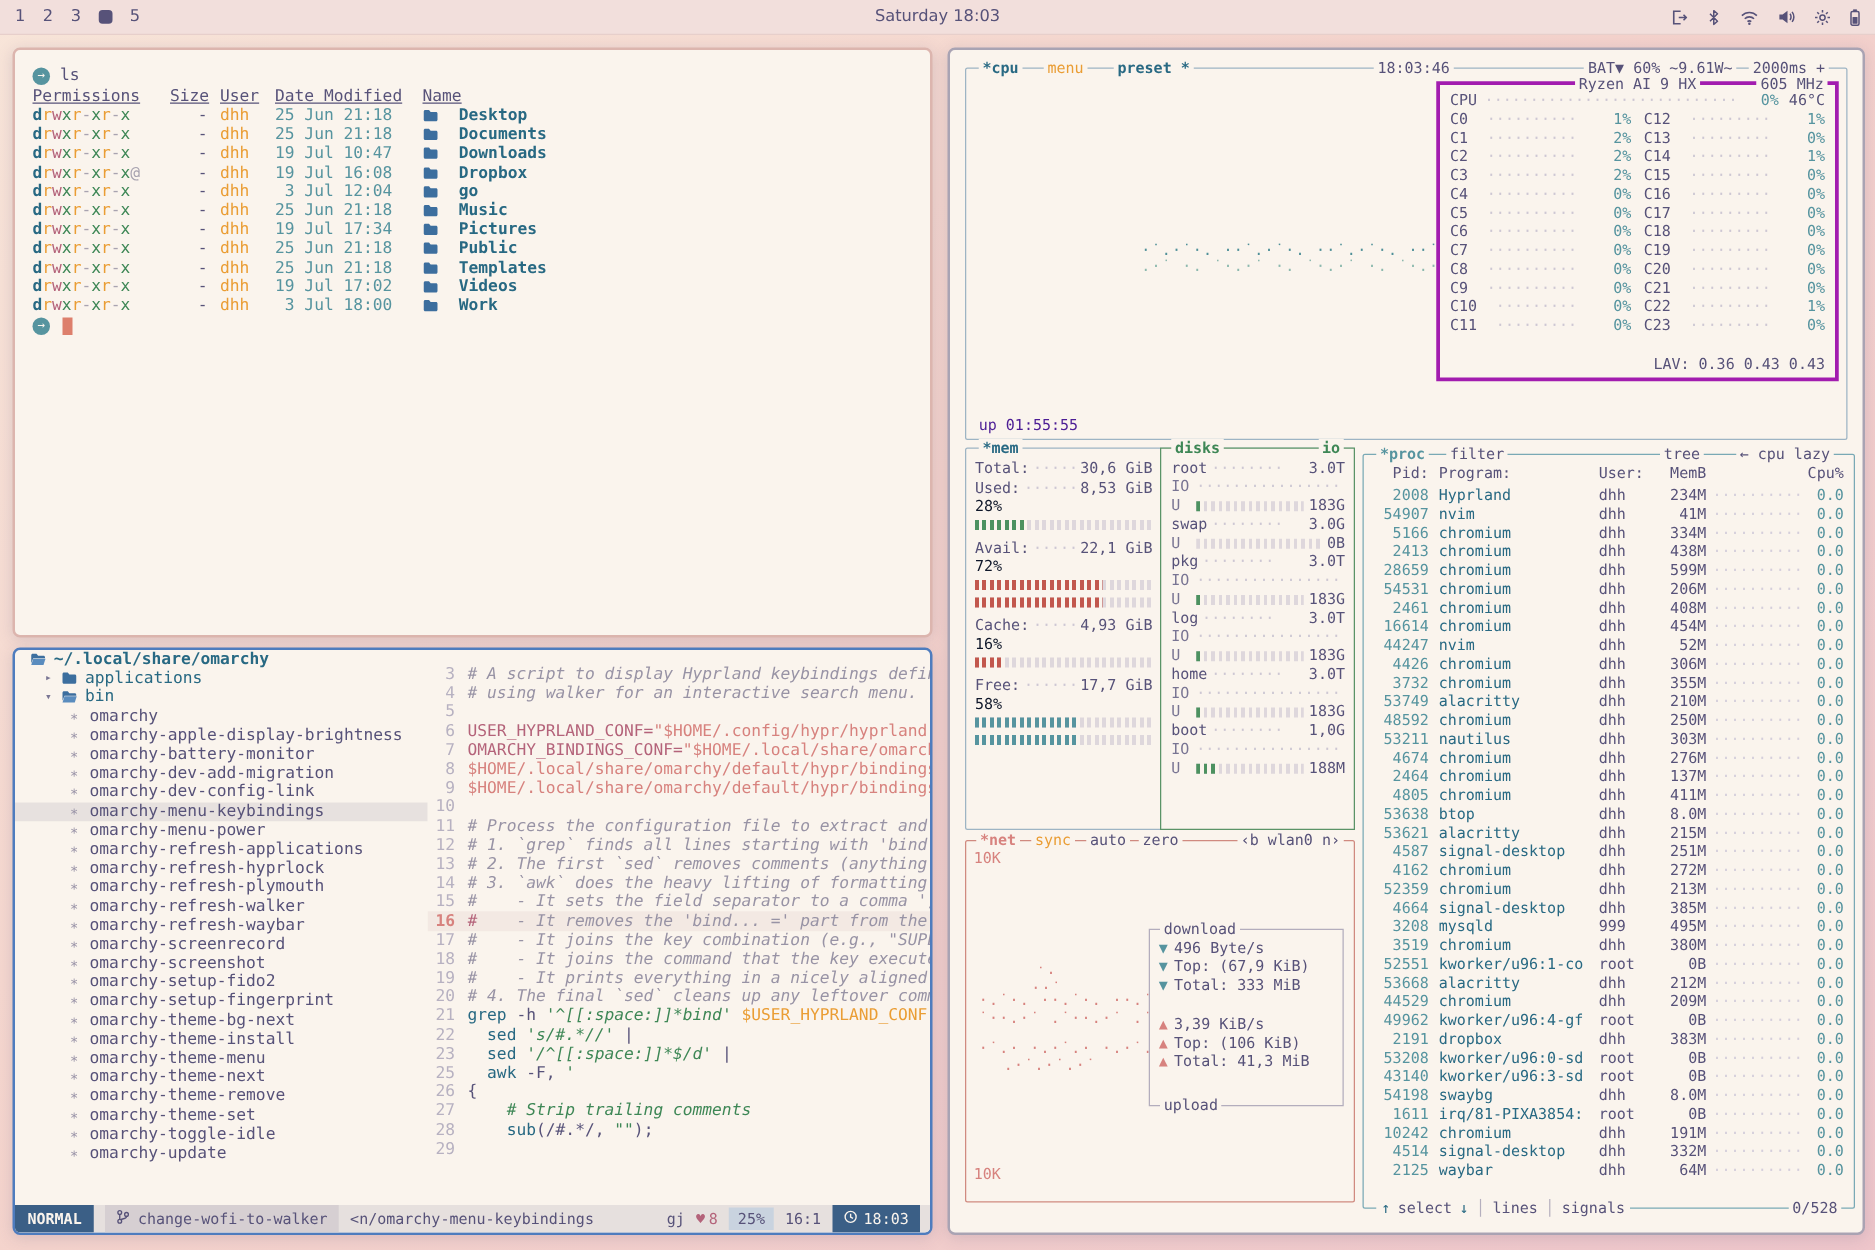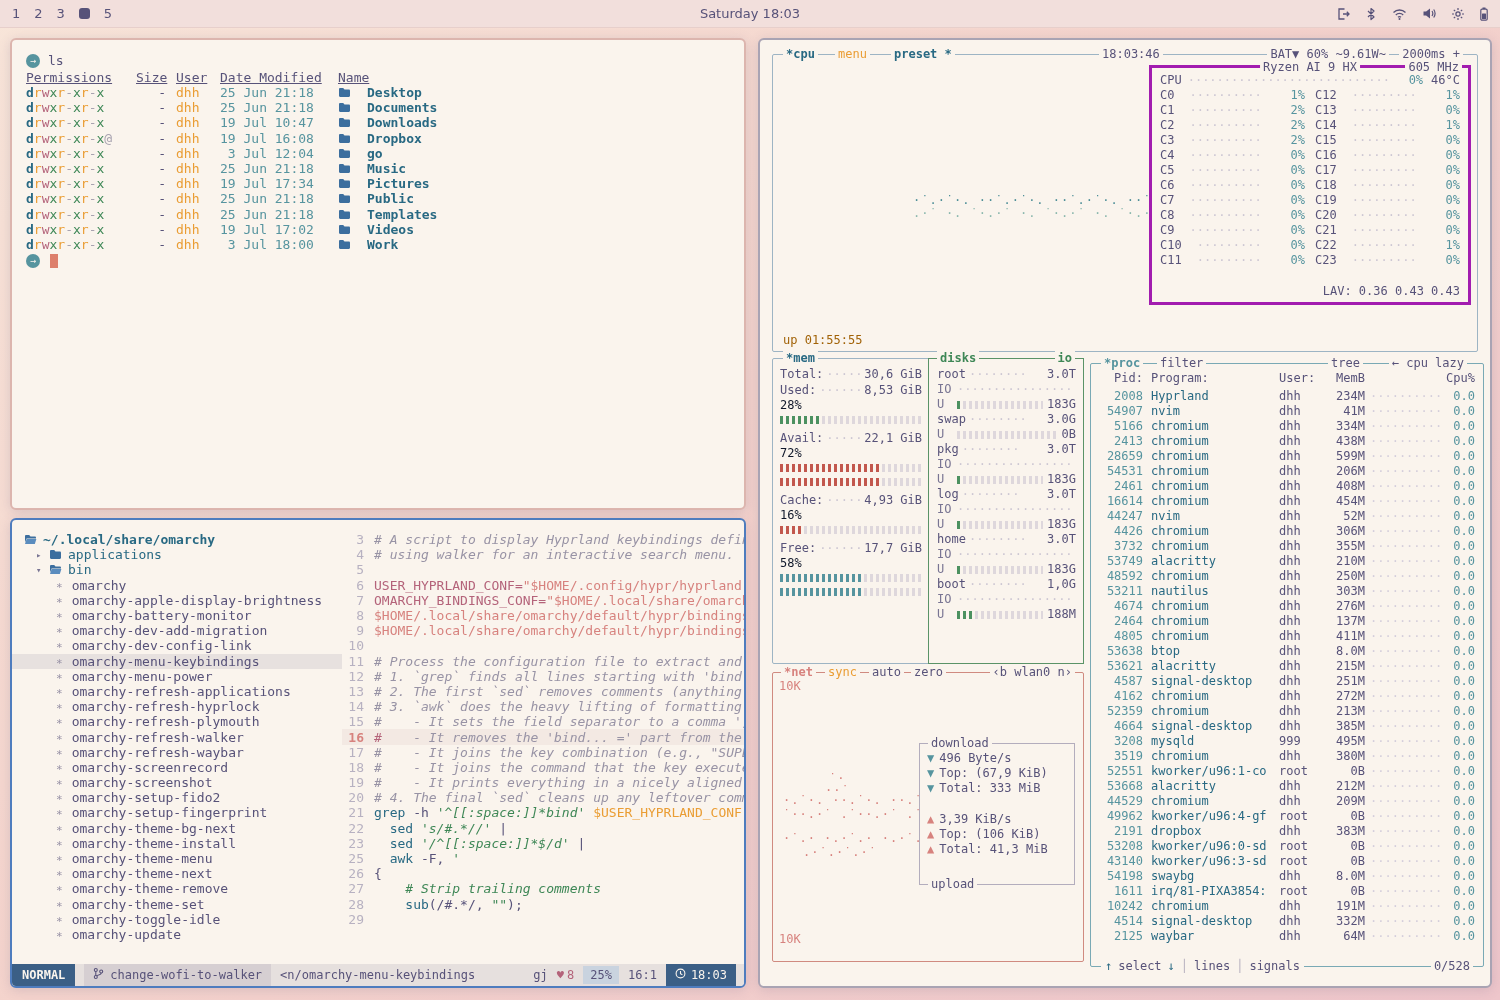--- a/index.html
+++ b/index.html
@@ -35,21 +35,21 @@
 .ls-row{display:flex;height:15.2px;align-items:center}
 .lc-user{color:#ea9d34}
 .pm-d{color:#286983;font-weight:bold}
 .pm-r{color:#ea9d34}
 .pm-w{color:#b4637a}
 .pm-x{color:#3e8756}
 .pm-0{color:#a8a3b0}
 .f-icon{display:inline-flex}
 
 .nvim-main{display:flex;height:calc(100% - 22px);font-size:13px}
-.tree{width:330px;padding-top:12px;flex:none}
+.tree{width:330px;flex:none}
 .tree-row{height:15.2px;display:flex;align-items:center;padding-left:12px;white-space:pre}
 .tree-row.dir{padding-left:24px}
 .tree-row.item{padding-left:44px}
 .tree-row.sel{background:#e7e1df}
 .chev{color:#797593;width:13px;font-size:9px;flex:none}
 .t-icon{margin-right:6px;display:inline-flex;flex:none}
 .s-icon{color:#9892a6;margin-right:9px;font-size:11px;flex:none}
 .t-root{color:#286983;font-weight:bold}
 .t-dir{color:#286983}
 .t-item{color:#575279}
@@ -89,21 +89,21 @@
 .bt-label.bottom{top:auto;bottom:-8px}
 .lb-pine{color:#286983;font-weight:bold}
 .lb-gold{color:#ea9d34}
 .lb-green{color:#3e8756;font-weight:bold}
 .lb-rose{color:#d7827e}
 .lb-foam{color:#56949f;font-weight:bold}
 .cpu-graph{position:absolute;left:140px;top:138px;width:250px;overflow:hidden}
 .gr-line{height:13px;letter-spacing:1px;white-space:nowrap}
 .g-teal{color:#4e8f98}
 .g-teal2{color:#8cb8ae}
-.uptime-label{position:absolute;left:10px;bottom:3px;color:#a16207}
+.uptime-label{position:absolute;left:10px;bottom:3px;color:#4c1d95}
 .cpu-total-row{display:flex;align-items:center;gap:6px;padding:5px 8px 0;height:20px}
 .cr-name{color:#575279;flex:none}
 .cr-pct{color:#56949f;width:28px;text-align:right;flex:none}
 .cr-temp{color:#575279;margin-left:2px;flex:none}
 .leader{flex:1;overflow:hidden;white-space:nowrap;color:#cdc7d3}
 .core-row{display:flex;padding:0 8px;height:15px}
 .core-half{flex:1;display:flex;align-items:flex-end;gap:15px;overflow:hidden}
 .core-half+.core-half{margin-left:10px}
 .lav-row{position:absolute;bottom:3px;right:8px;color:#575279}
 .mem-col{position:absolute;left:7px;top:7px;width:142px}

